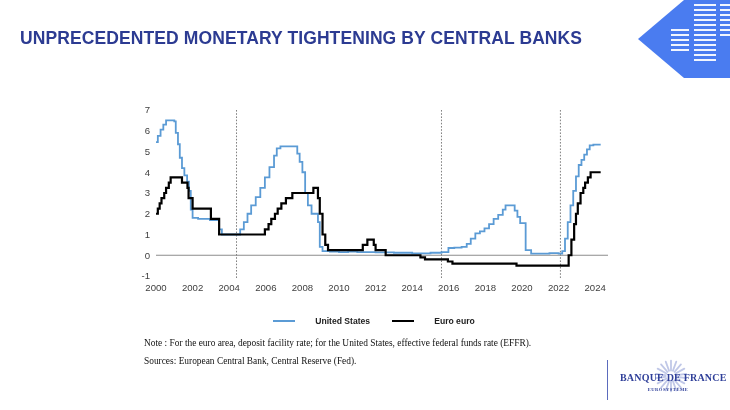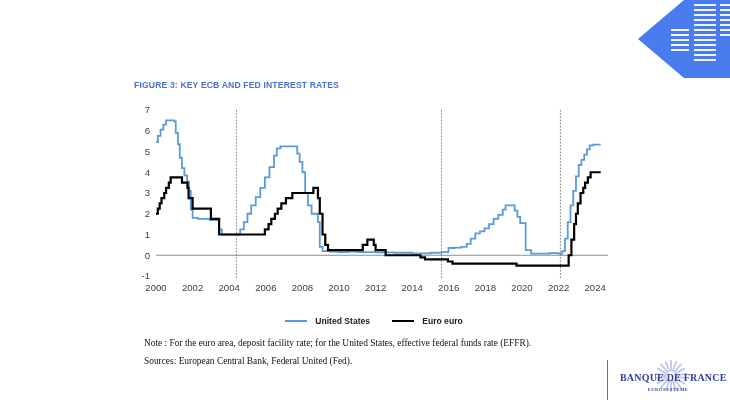--- a/index.html
+++ b/index.html
@@ -33,21 +33,21 @@
   .chart-wrap svg{display:block;}
   .axis-text{font-family:"Liberation Sans",sans-serif;font-size:9.6px;fill:#404040;}
   .ytick{text-anchor:end;}
   .xtick{text-anchor:middle;}
 
   
   .legend{
     position:absolute;left:134px;top:316px;width:480px;
     display:flex;justify-content:center;align-items:center;gap:22px;
   }
-  .legend-item{display:flex;align-items:center;gap:8px;}
+  .legend-item{display:flex;align-items:center;gap:20px;}
   .legend-swatch{display:block;width:22px;height:0;border-top-style:solid;}
   .legend-swatch.us{border-top-width:2px;border-top-color:#5b9bd5;}
   .legend-swatch.ea{border-top-width:2.6px;border-top-color:#000000;}
   .legend-label{font-size:8.6px;font-weight:bold;color:#222;white-space:nowrap;}
 
   
   .notes{position:absolute;left:144px;top:338px;width:500px;}
   .note-line{
     font-family:"Liberation Serif",serif;
     font-size:9.4px;color:#111;
@@ -109,22 +109,22 @@
           <rect x="86" y="14" width="10" height="2"></rect>
           <rect x="86" y="19" width="10" height="2"></rect>
           <rect x="86" y="24" width="10" height="2"></rect>
           <rect x="86" y="29" width="10" height="2"></rect>
           <rect x="86" y="34" width="10" height="2"></rect>
         </g>
       </g>
     </svg>
   </div>
 
-
-  <div class="fig-caption">FIGURE 3: KEY ECB AND FED INTEREST RATES</div>
+  <div class="title">UNPRECEDENTED MONETARY TIGHTENING BY CENTRAL BANKS</div>
+
 
   <div class="chart-wrap">
     <svg id="chart-svg" width="480" height="200" viewBox="0 0 480 200" xmlns="http://www.w3.org/2000/svg">
       <g id="g-vlines">
           <line x1="102.51821862348329" x2="102.51821862348329" y1="8" y2="176" stroke="#808080" stroke-width="1" stroke-dasharray="1.6,1.6"></line>
           <line x1="307.47368421052414" x2="307.47368421052414" y1="8" y2="176" stroke="#808080" stroke-width="1" stroke-dasharray="1.6,1.6"></line>
           <line x1="426.4210526315765" x2="426.4210526315765" y1="8" y2="176" stroke="#808080" stroke-width="1" stroke-dasharray="1.6,1.6"></line>
         </g>
       <g id="g-zero">
           <line x1="22" x2="474" y1="153.25" y2="153.25" stroke="#808080" stroke-width="0.9"></line>
@@ -168,21 +168,21 @@
       <span class="legend-label">United States</span>
     </div>
     <div class="legend-item">
       <span class="legend-swatch ea"></span>
       <span class="legend-label">Euro euro</span>
     </div>
   </div>
 
   <div class="notes">
     <div class="note-line">Note : For the euro area, deposit facility rate; for the United States, effective federal funds rate (EFFR).</div>
-    <div class="note-line">Sources: European Central Bank, Federal United (Fed).</div>
+    <div class="note-line">Sources: European Central Bank, Central Reserve (Fed).</div>
   </div>
 
   <div class="logo">
     <div class="logo-rule"></div>
     <div class="logo-mark">
       <svg class="logo-burst" viewBox="0 0 40 40">
         <g stroke="#8d9bd4" stroke-width="2.1" stroke-linecap="round">
           <line x1="20" y1="20" x2="20" y2="2"></line>
           <line x1="20" y1="20" x2="26.2" y2="3.1"></line>
           <line x1="20" y1="20" x2="31.7" y2="6.3"></line>

